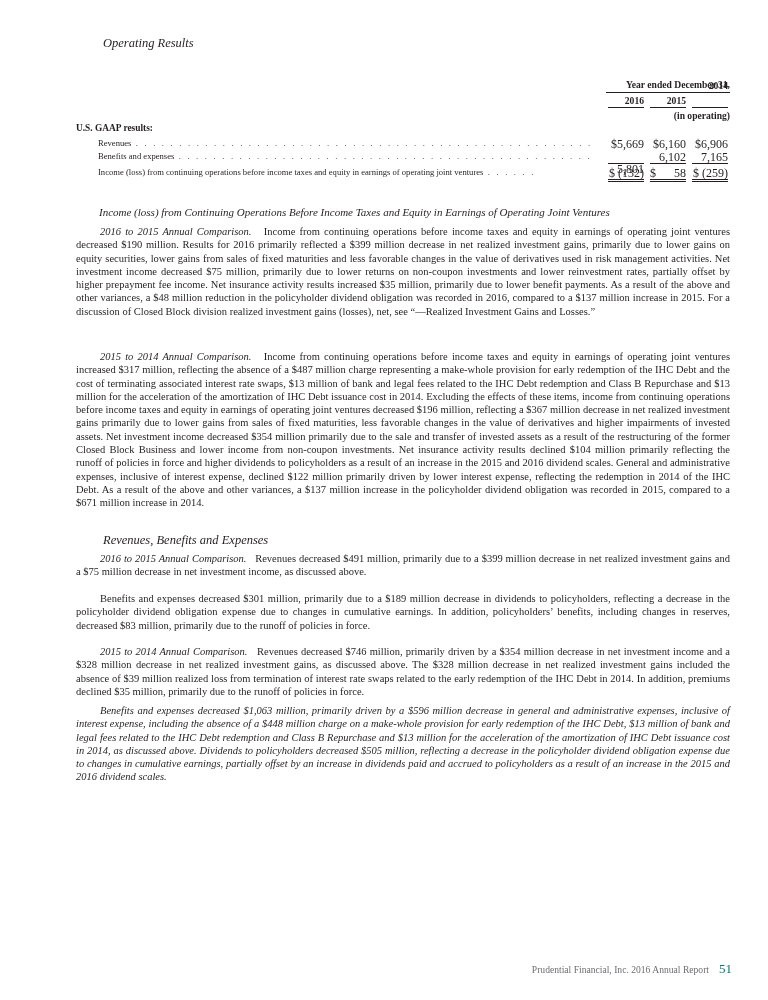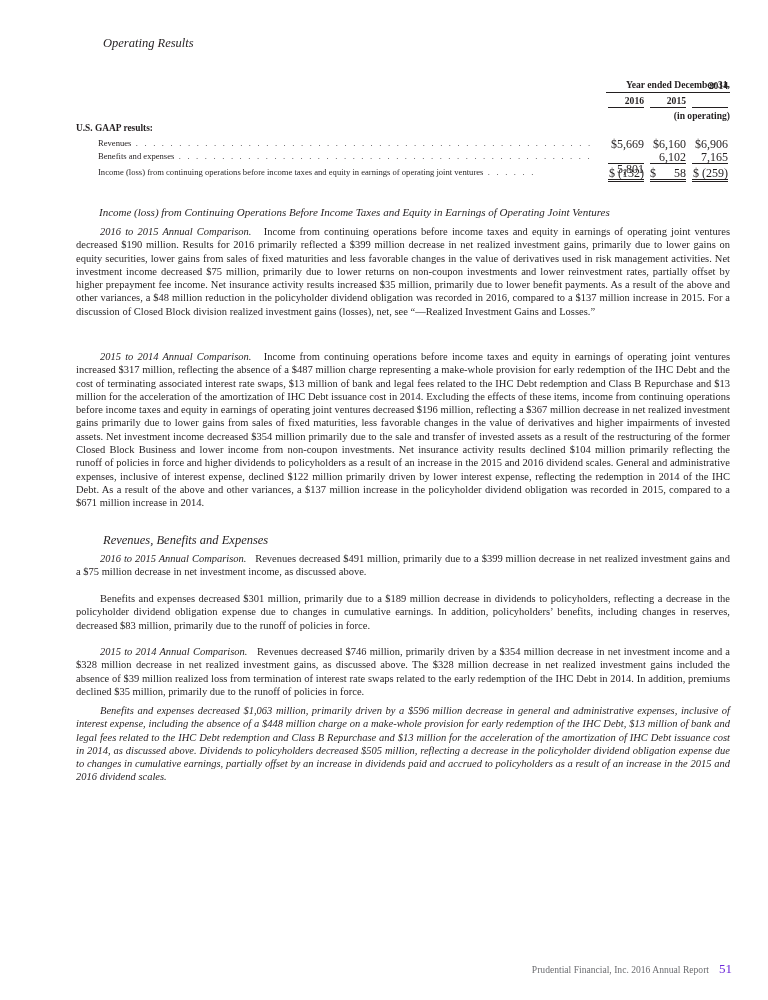--- a/index.html
+++ b/index.html
@@ -13,21 +13,21 @@
   .dbl { position: absolute; height: 3px; border-top: 1px solid #231f20; border-bottom: 1px solid #231f20; box-sizing: border-box; }
   .row-label { position: absolute; font-size: 8.6px; white-space: nowrap; overflow: hidden; }
   .row-label .dots { letter-spacing: 2.2px; }
   .cell { position: absolute; font-size: 12px; width: 40px; text-align: right; white-space: pre; }
   .gaap { position: absolute; font-size: 9.4px; font-weight: bold; }
   .para { position: absolute; left: 76px; width: 654px; font-size: 10.5px; line-height: 13.3px;
           text-align: justify; text-indent: 24px; margin: 0; }
   .para .lead { font-style: italic; }
   .footer { position: absolute; right: 36px; top: 961px; font-family: Liberation Serif, serif;
             color: #6d6e71; font-size: 9.6px; display: flex; align-items: baseline; gap: 10px; }
-  .footer .pg { font-size: 13px; color: #6d28d9; }
+  .footer .pg { font-size: 13px; color: #0f766e; }
 </style>
 </head>
 <body>
 
 <div class="page">
 
   <div class="h-italic" style="left:103px; top:36px;">Operating Results</div>
 
   <div>
     <div class="col-head" style="left:606px; top:79px; width:124px;">Year ended December 31,</div>

